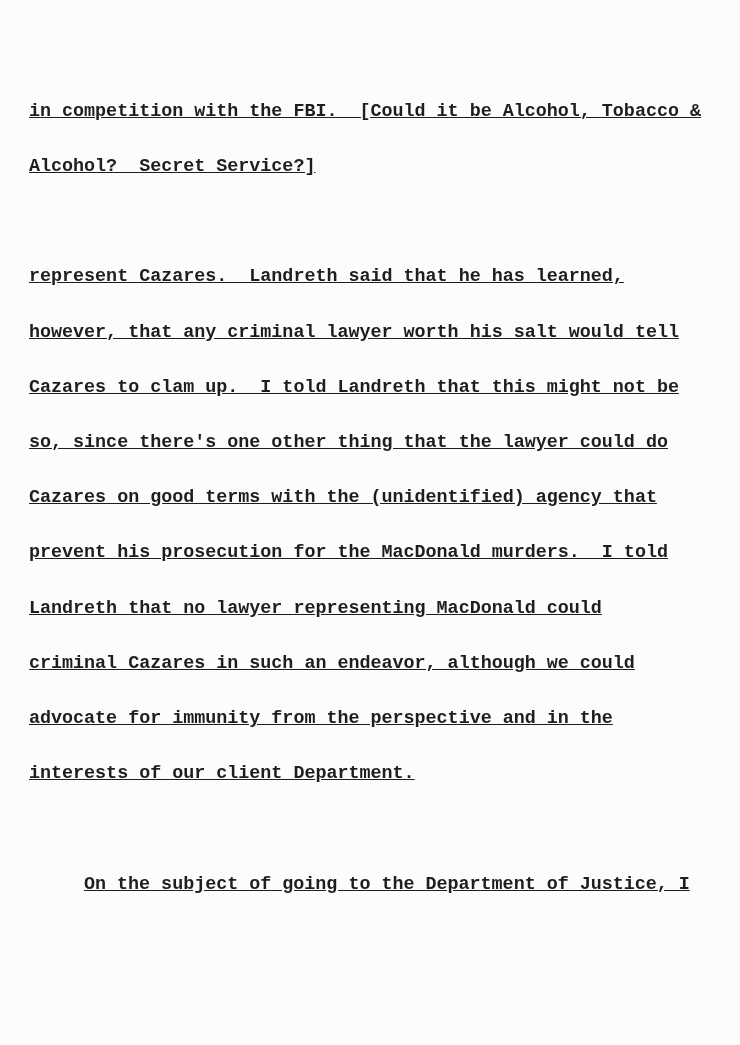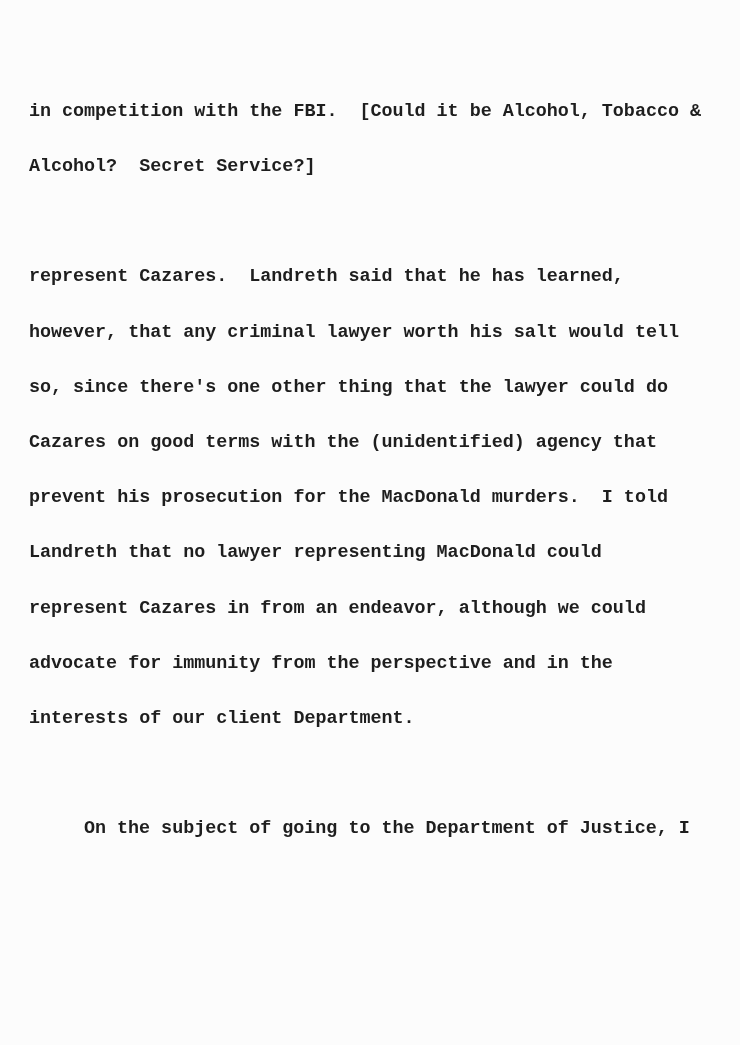--- a/index.html
+++ b/index.html
@@ -26,44 +26,46 @@
       letter-spacing: -0.02px;
     }
     .para {
       margin: 0 0 18.4px 0;
       white-space: pre;
     }
     .line {
       display: block;
       height: 18.4px;
       white-space: pre;
+      text-decoration: underline;
     }
     .indent {
       display: inline-block;
       width: 55px;
     }
   </style>
 </head>
 <body>
 
 <div class="page">
 
   <div class="para">
     <span class="line">in competition with the FBI.  [Could it be Alcohol, Tobacco &amp;</span>
     <span class="line">Alcohol?  Secret Service?]</span>
   </div>
 
   <div class="para">
     <span class="line">represent Cazares.  Landreth said that he has learned,</span>
     <span class="line">however, that any criminal lawyer worth his salt would tell</span>
+    <span class="line">Cazares to clam up.  I told Landreth that this might not be</span>
     <span class="line">so, since there's one other thing that the lawyer could do</span>
     <span class="line">Cazares on good terms with the (unidentified) agency that</span>
     <span class="line">prevent his prosecution for the MacDonald murders.  I told</span>
     <span class="line">Landreth that no lawyer representing MacDonald could</span>
-    <span class="line">represent Cazares in from an endeavor, although we could</span>
+    <span class="line">criminal Cazares in such an endeavor, although we could</span>
     <span class="line">advocate for immunity from the perspective and in the</span>
     <span class="line">interests of our client Department.</span>
   </div>
 
   <div class="para">
     <span class="line"><span class="indent"></span><span>On the subject of going to the Department of Justice, I</span></span>
     
     
     
     

